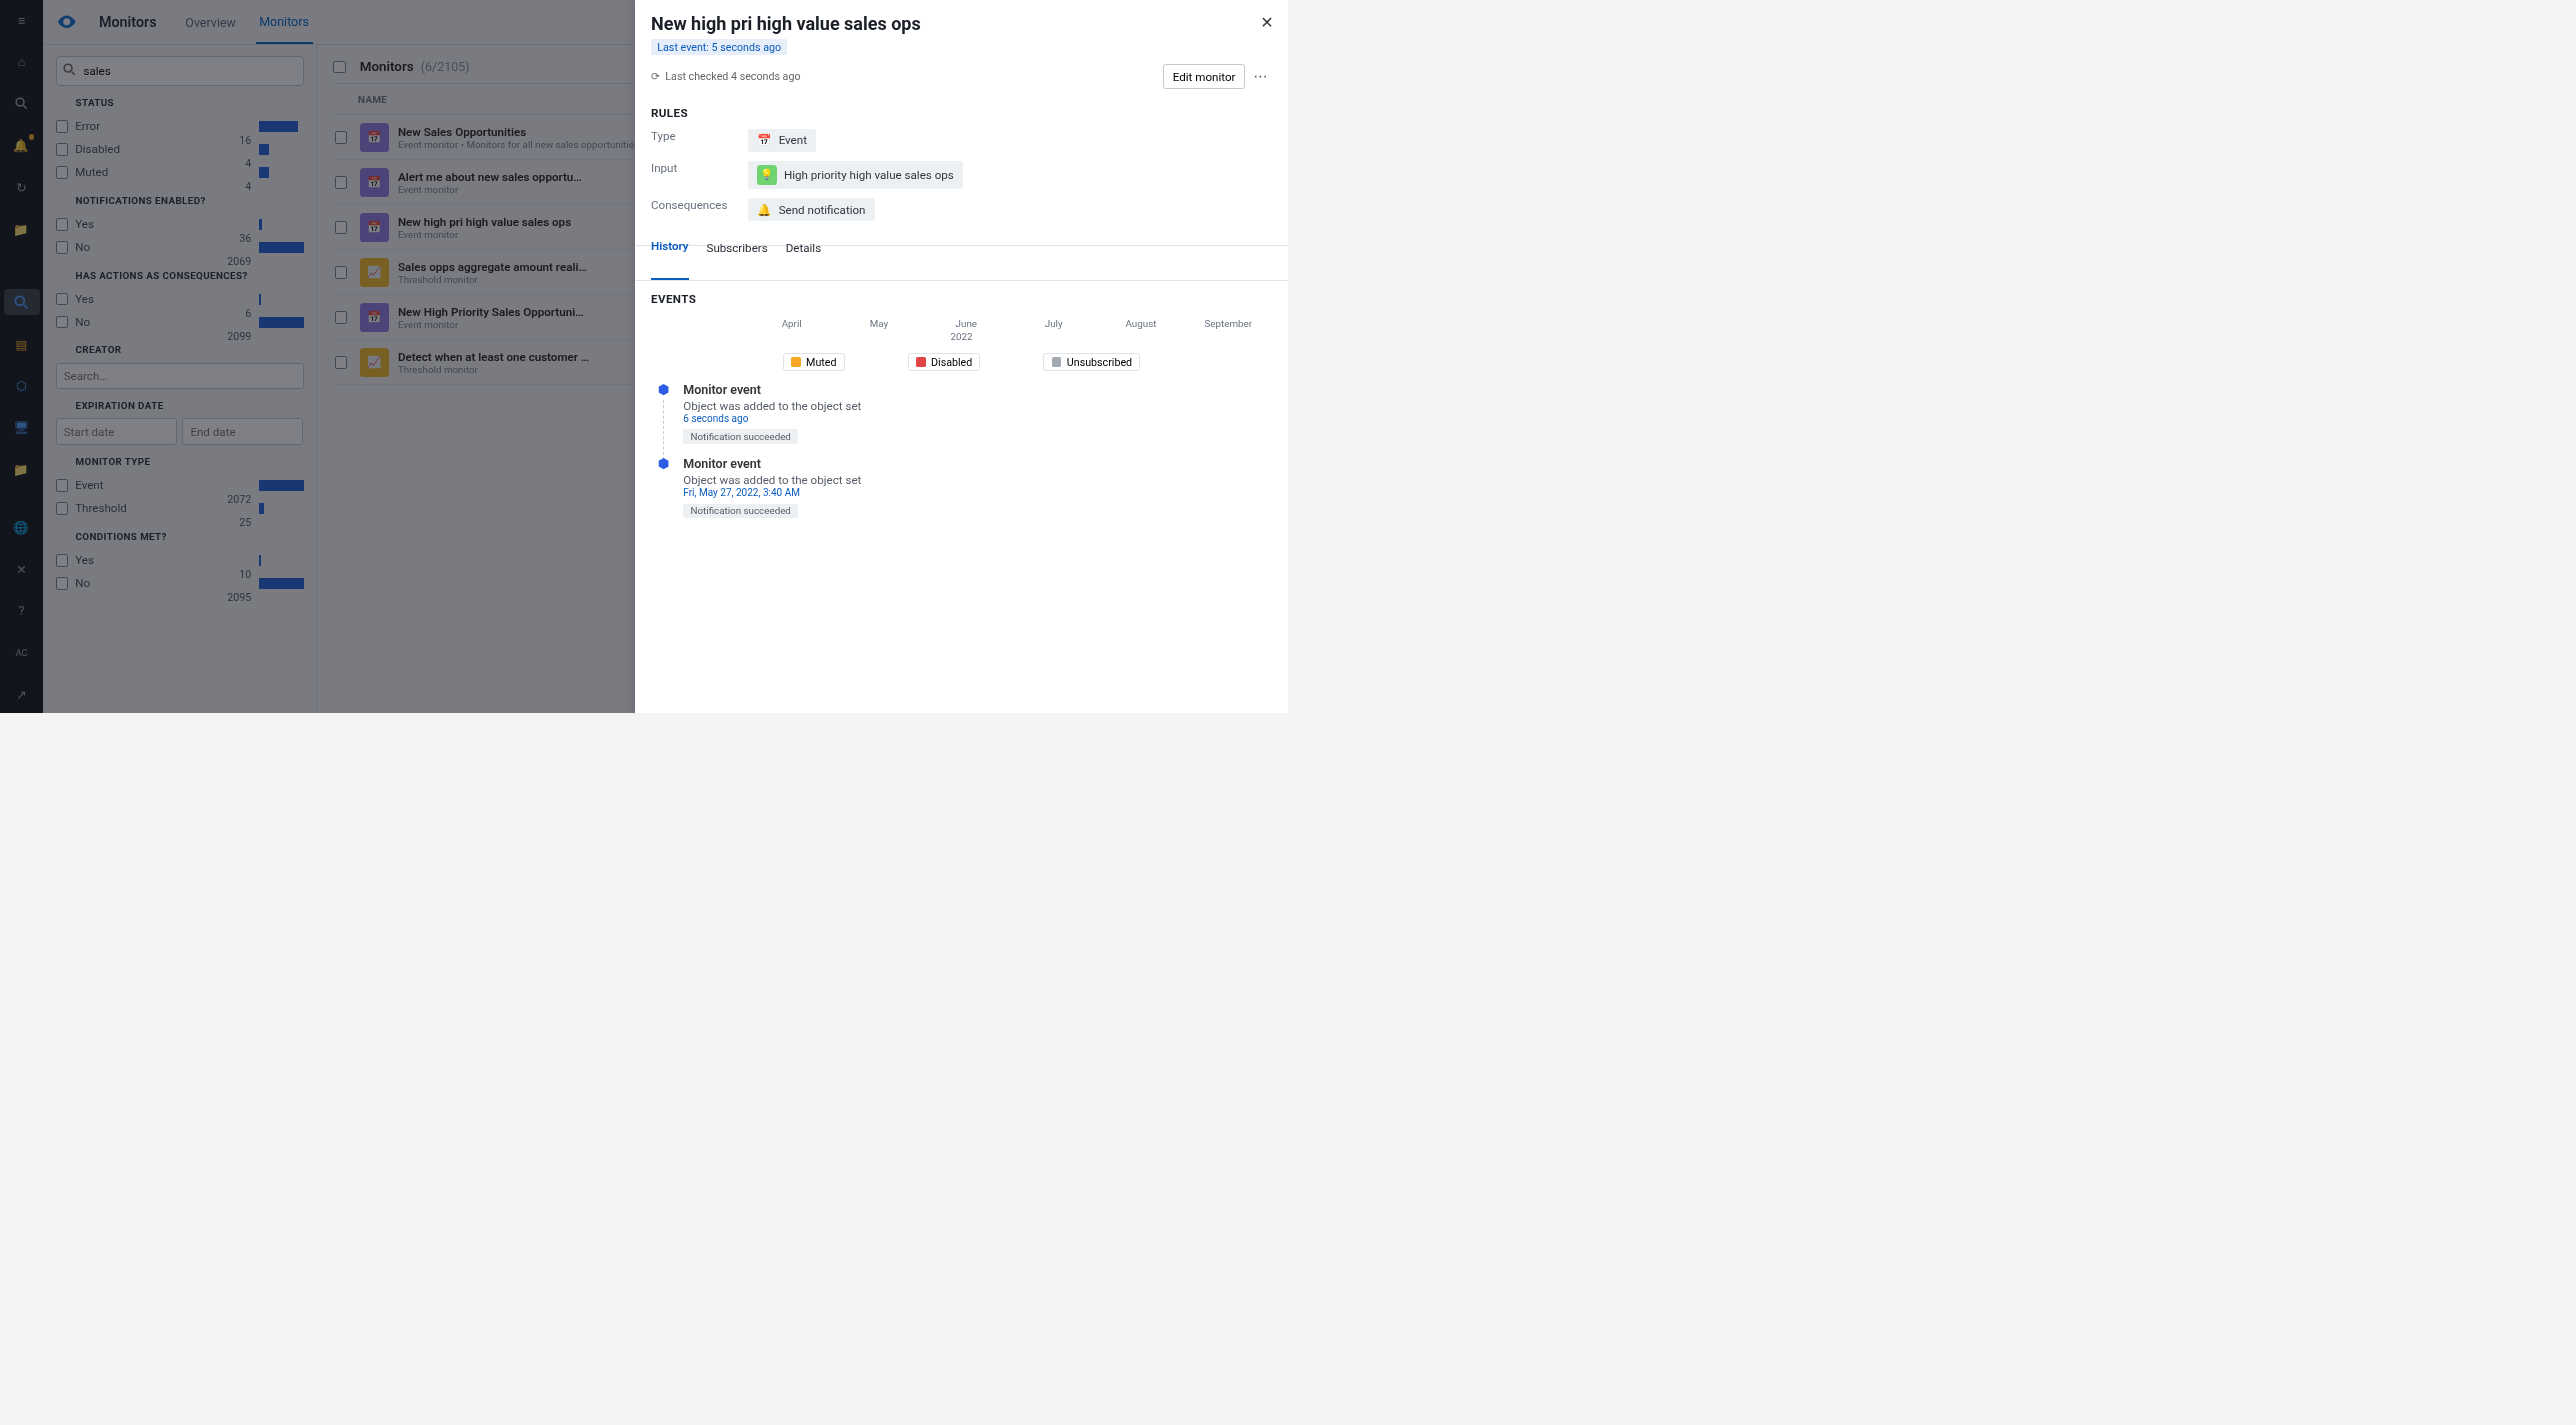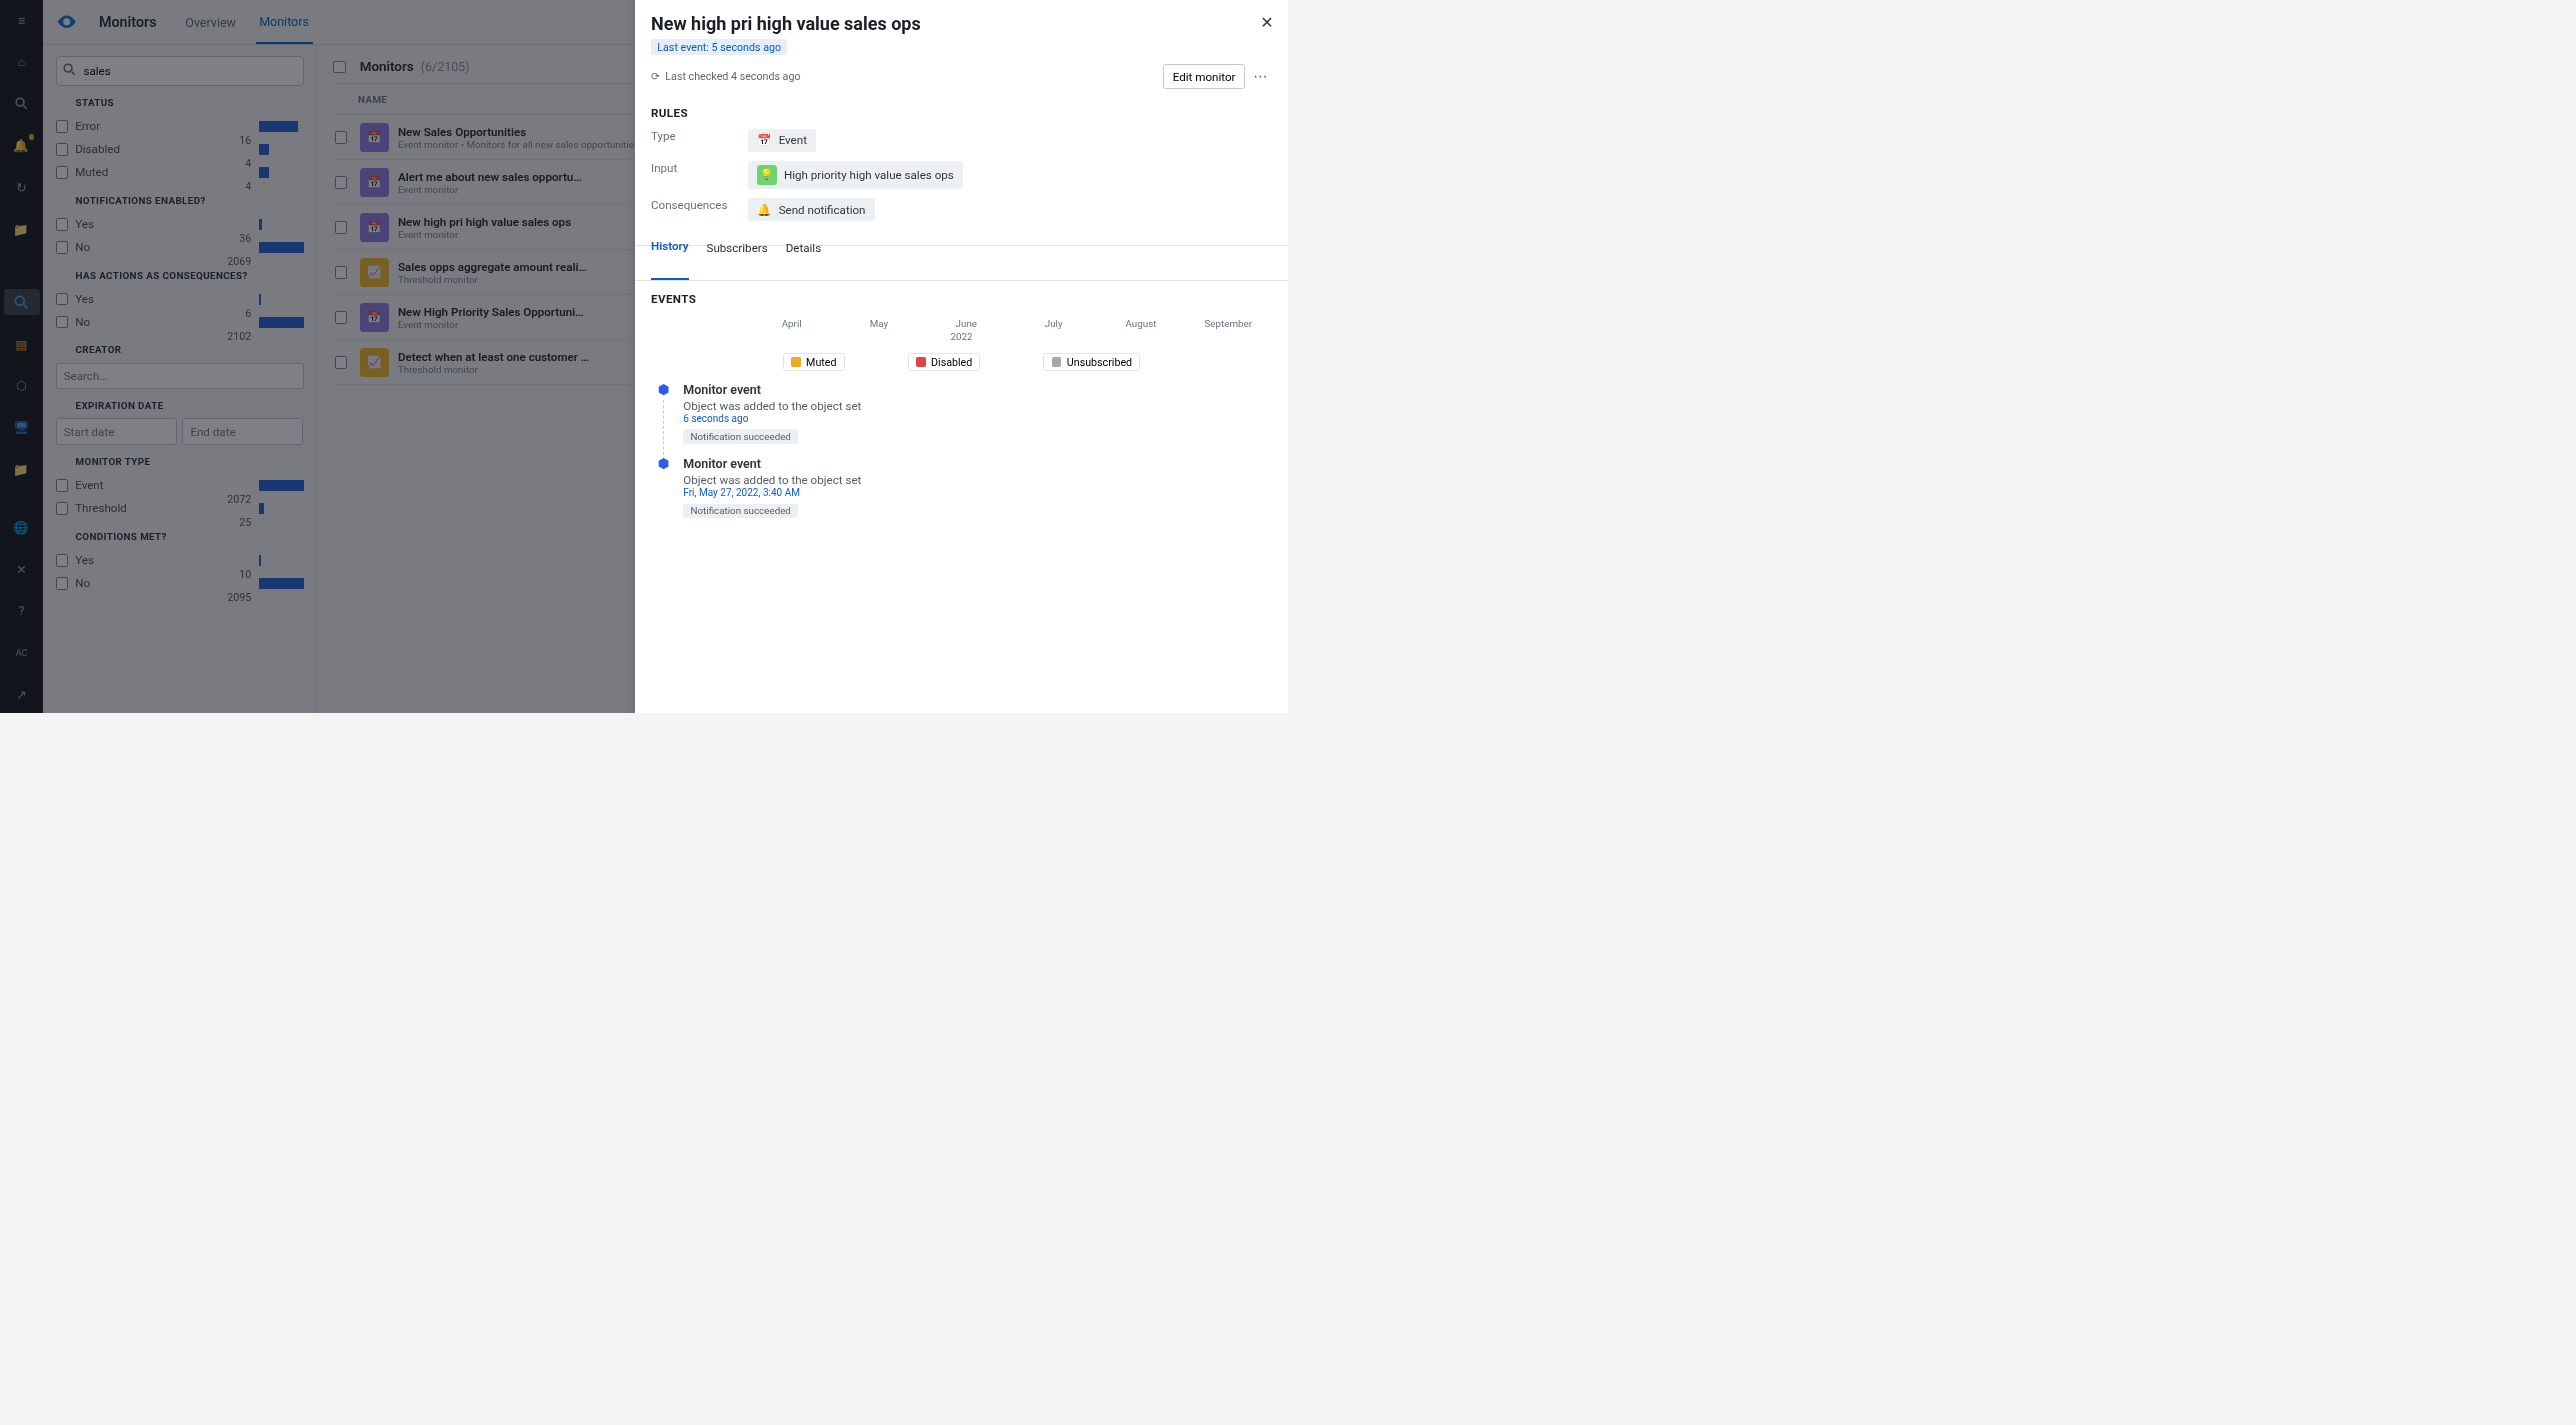--- a/index.html
+++ b/index.html
@@ -228,21 +228,21 @@
               <span class="cb"></span>
               <span class="row-label">Yes</span>
               <span class="count">6</span>
               <span class="bar-wrap">
                 <div class="bar" style="width:2.7px"></div>
               </span>
             </div>
             <div class="row">
               <span class="cb"></span>
               <span class="row-label">No</span>
-              <span class="count">2102</span>
+              <span class="count">2099</span>
               <span class="bar-wrap">
                 <div class="bar" style="width:45px"></div>
               </span>
             </div>
           </div>
 
         <div class="section-label">CREATOR</div>
         <input class="input-small" style="width: 100%;" placeholder="Search…">
 
         <div class="section-label">EXPIRATION DATE</div>

